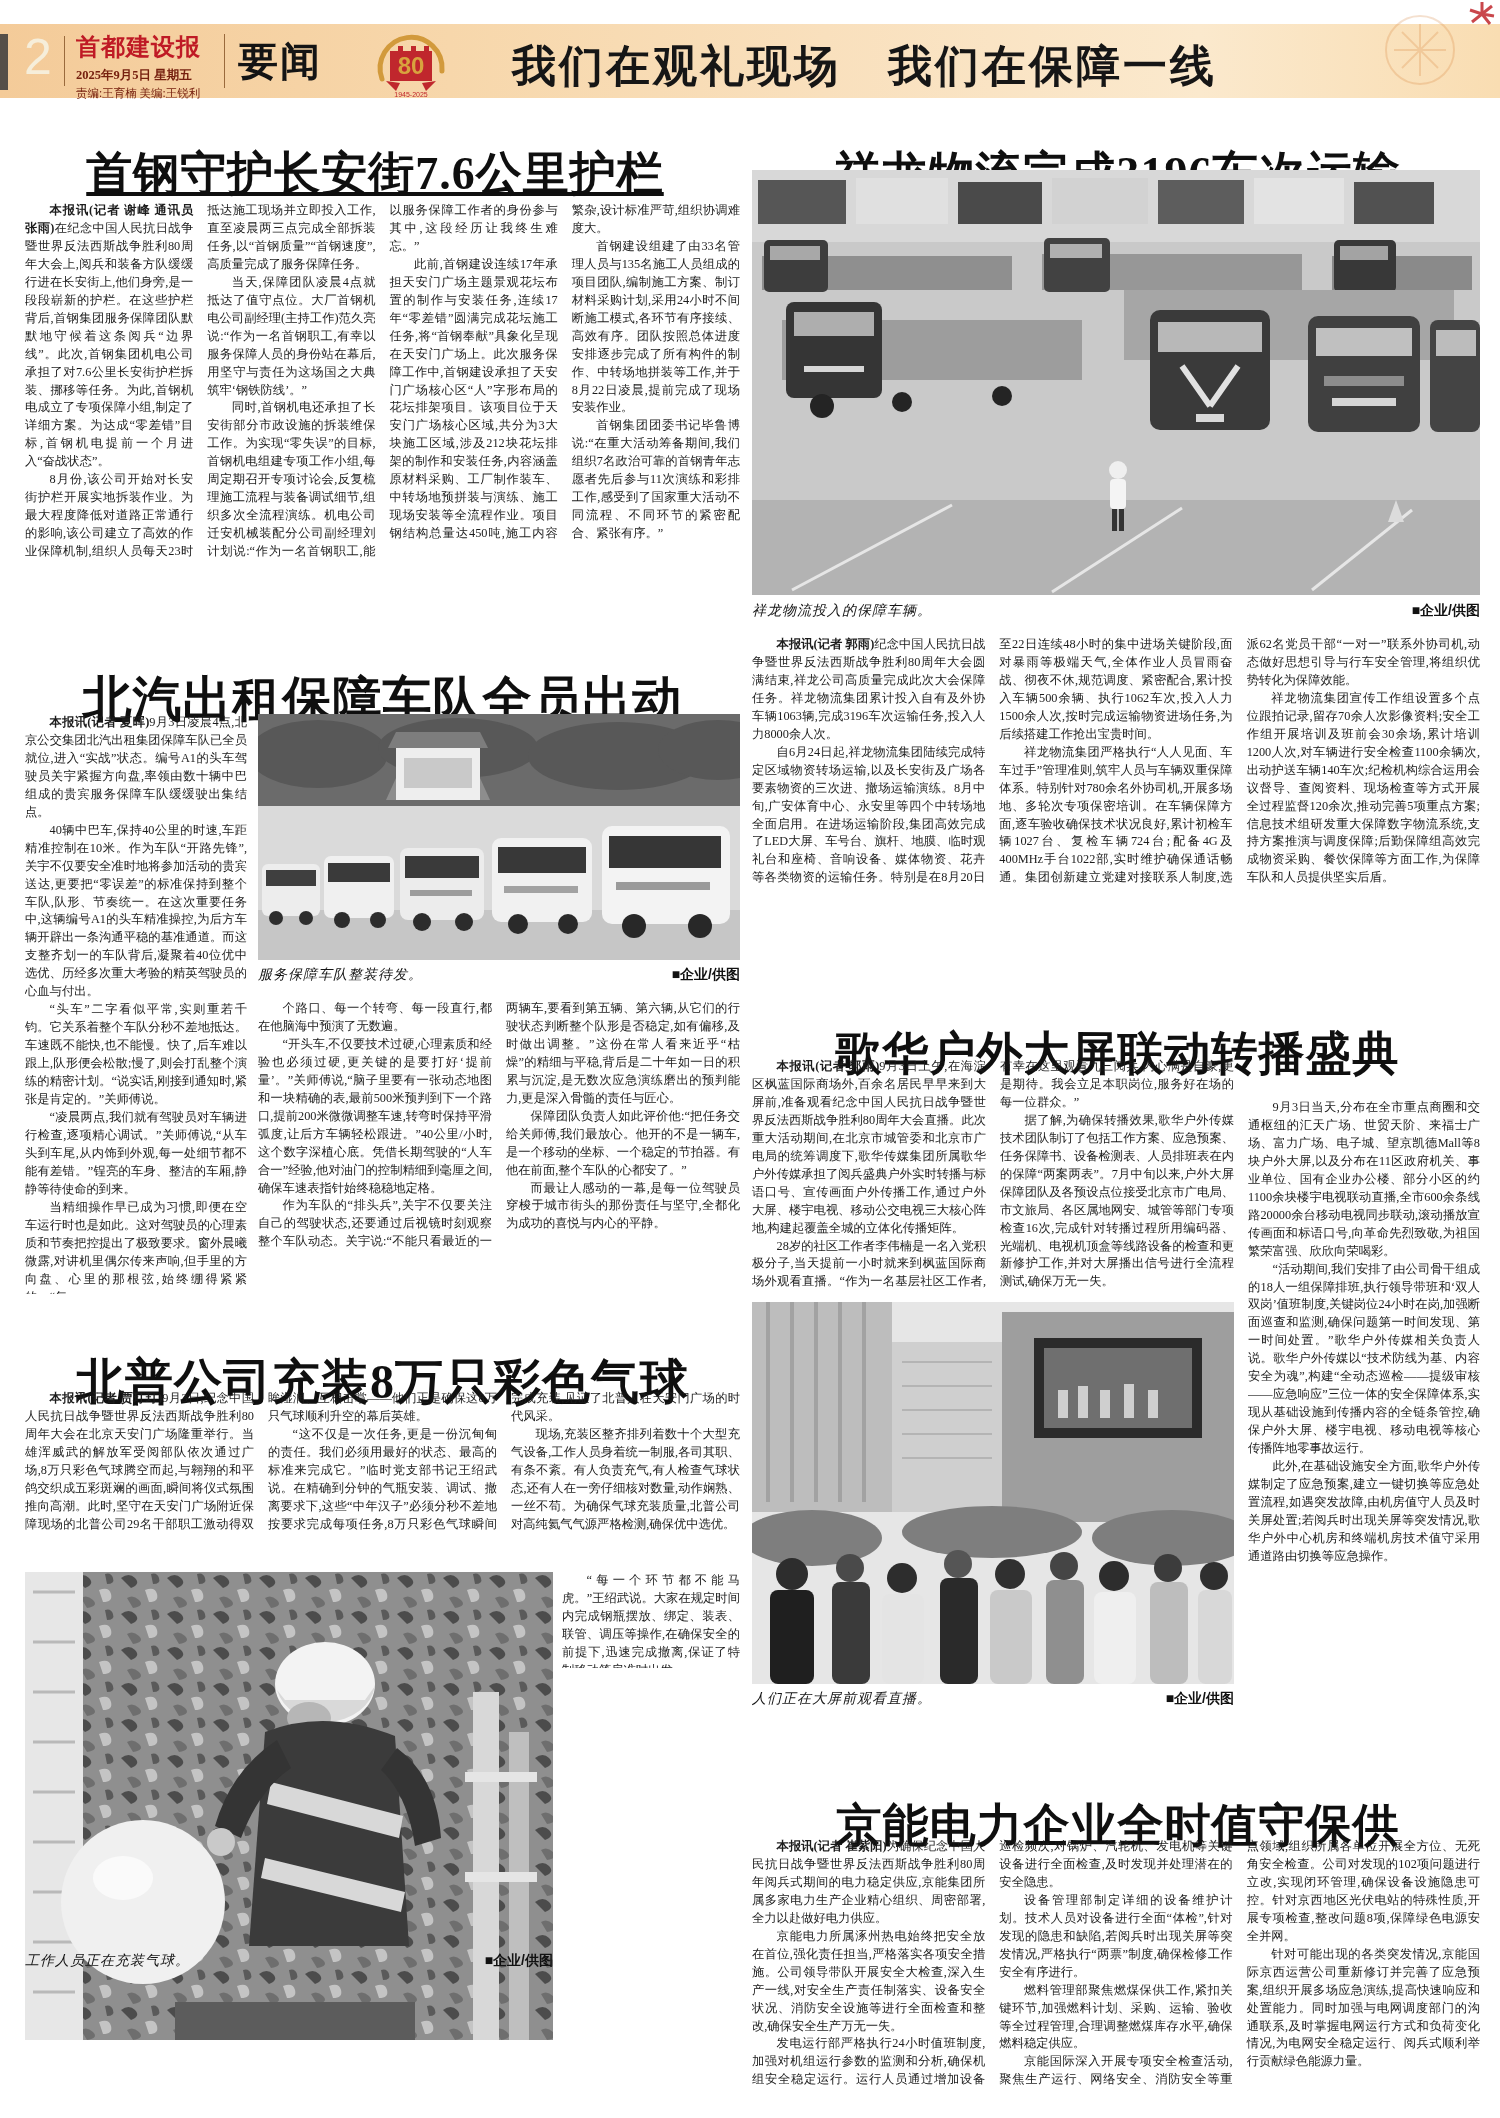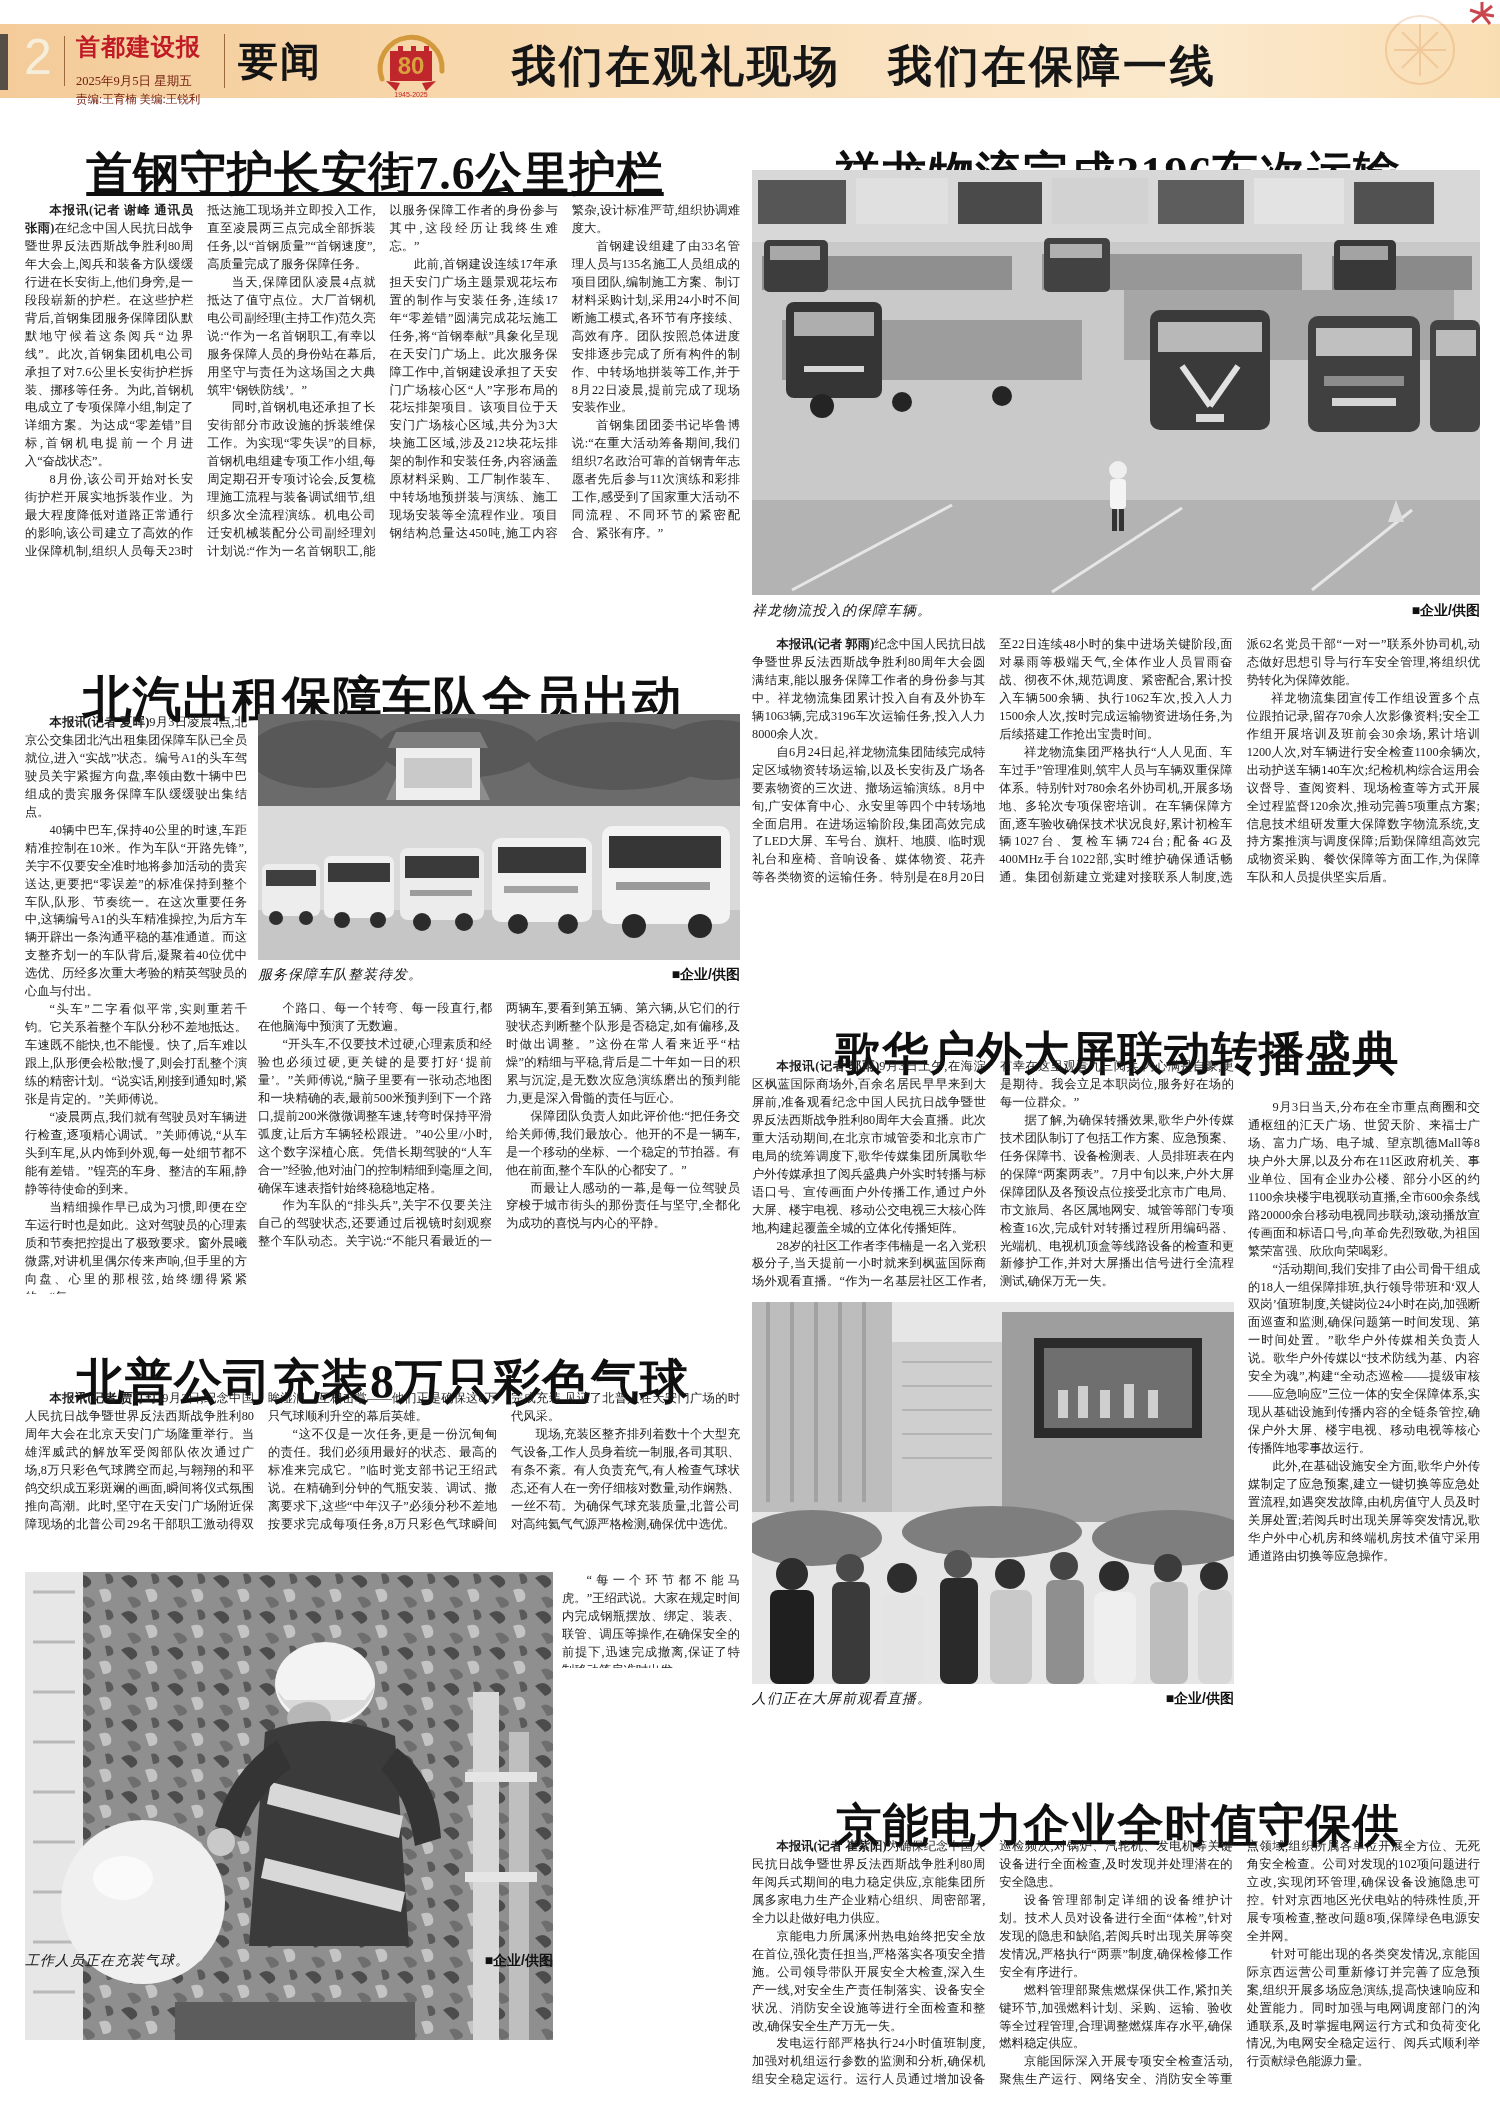--- a/index.html
+++ b/index.html
@@ -9,21 +9,21 @@
   .masthead{position:absolute;left:0;top:24px;width:1500px;height:74px;
             background:linear-gradient(90deg,#f4cb99 0%,#f7d7ab 30%,#f9e0bd 55%,#fbe9cd 80%,#f9ddb2 100%);}
   .scan-mark{position:absolute;left:0;top:10px;width:8px;height:56px;background:#3a3a3a;opacity:.85;}
   .page-num{position:absolute;left:24px;top:4px;font-family:"Liberation Sans",sans-serif;
             font-size:50px;color:#f6eeda;font-weight:400;}
   .mast-divider{position:absolute;width:1px;background:#9a6a3c;}
   .d1{left:64px;top:12px;height:50px;}
   .d2{left:224px;top:10px;height:54px;}
   .paper-block{position:absolute;left:76px;top:7px;width:150px;}
   .paper-name{font-family:"Liberation Sans",sans-serif;font-size:24px;font-weight:900;color:#bf1a25;letter-spacing:1px;}
-  .paper-date{font-size:12.5px;font-weight:normal;color:#76200f;margin-top:10px;}
+  .paper-date{font-size:12.5px;font-weight:bold;color:#76200f;margin-top:4px;}
   .paper-editors{font-size:11.5px;color:#76200f;margin-top:2px;}
   .section-label{position:absolute;left:238px;top:10px;font-size:40px;font-weight:900;color:#141414;letter-spacing:2px;}
   .logo{position:absolute;left:372px;top:-1px;}
   .banner{position:absolute;left:512px;top:13px;font-size:44px;font-weight:900;color:#161616;letter-spacing:3px;white-space:nowrap;}
   .fireworks{position:absolute;right:0;top:-24px;}
   
   .headline{position:absolute;font-weight:900;color:#0f0f0f;text-align:center;letter-spacing:1px;white-space:nowrap;}
   .art-body{position:absolute;font-size:12.3px;line-height:1.46;text-align:justify;color:#1c1c1c;overflow:hidden;}
   .art-body p{margin:0;text-indent:2em;}
   .byline{font-weight:bold;}
@@ -166,21 +166,21 @@
           <rect x="360" y="339" width="5" height="22" fill="#333"></rect>
           <rect x="367" y="339" width="5" height="22" fill="#333"></rect>
         </g>
       <path d="M636,352 l8,-22 l8,22 z" fill="#dcdcdc"></path>
     </svg>
     <div class="caption-row cap-trucks">
       <span class="caption">祥龙物流投入的保障车辆。</span>
       <span class="credit">■企业/供图</span>
     </div>
     <div class="art-body cols-3 bd-xianglong">
-      <p><b class="byline">本报讯(记者 郭雨)</b><span>纪念中国人民抗日战争暨世界反法西斯战争胜利80周年大会圆满结束,能以服务保障工作者的身份参与其中。祥龙物流集团累计投入自有及外协车辆1063辆,完成3196车次运输任务,投入人力8000余人次。</span></p>
+      <p><b class="byline">本报讯(记者 郭雨)</b><span>纪念中国人民抗日战争暨世界反法西斯战争胜利80周年大会圆满结束,祥龙公司高质量完成此次大会保障任务。祥龙物流集团累计投入自有及外协车辆1063辆,完成3196车次运输任务,投入人力8000余人次。</span></p>
       <p>自6月24日起,祥龙物流集团陆续完成特定区域物资转场运输,以及长安街及广场各要素物资的三次进、撤场运输演练。8月中旬,广安体育中心、永安里等四个中转场地全面启用。在进场运输阶段,集团高效完成了LED大屏、车号台、旗杆、地膜、临时观礼台和座椅、音响设备、媒体物资、花卉等各类物资的运输任务。特别是在8月20日至22日连续48小时的集中进场关键阶段,面对暴雨等极端天气,全体作业人员冒雨奋战、彻夜不休,规范调度、紧密配合,累计投入车辆500余辆、执行1062车次,投入人力1500余人次,按时完成运输物资进场任务,为后续搭建工作抢出宝贵时间。</p>
       <p>祥龙物流集团严格执行“人人见面、车车过手”管理准则,筑牢人员与车辆双重保障体系。特别针对780余名外协司机,开展多场地、多轮次专项保密培训。在车辆保障方面,逐车验收确保技术状况良好,累计初检车辆1027台、复检车辆724台;配备4G及400MHz手台1022部,实时维护确保通话畅通。集团创新建立党建对接联系人制度,选派62名党员干部“一对一”联系外协司机,动态做好思想引导与行车安全管理,将组织优势转化为保障效能。</p>
       <p>祥龙物流集团宣传工作组设置多个点位跟拍记录,留存70余人次影像资料;安全工作组开展培训及班前会30余场,累计培训1200人次,对车辆进行安全检查1100余辆次,出动护送车辆140车次;纪检机构综合运用会议督导、查阅资料、现场检查等方式开展全过程监督120余次,推动完善5项重点方案;信息技术组研发重大保障数字物流系统,支持方案推演与调度保障;后勤保障组高效完成物资采购、餐饮保障等方面工作,为保障车队和人员提供坚实后盾。</p>
     </div>
   </section>
 
   <section>
     <h1 class="headline hl-beiqi">北汽出租保障车队全员出动</h1>
     <div class="art-body bd-beiqi-intro">
       <p><b class="byline">本报讯(记者 夏晖)</b><span>9月3日凌晨4点,北京公交集团北汽出租集团保障车队已全员就位,进入“实战”状态。编号A1的头车驾驶员关宇紧握方向盘,率领由数十辆中巴组成的贵宾服务保障车队缓缓驶出集结点。</span></p>

